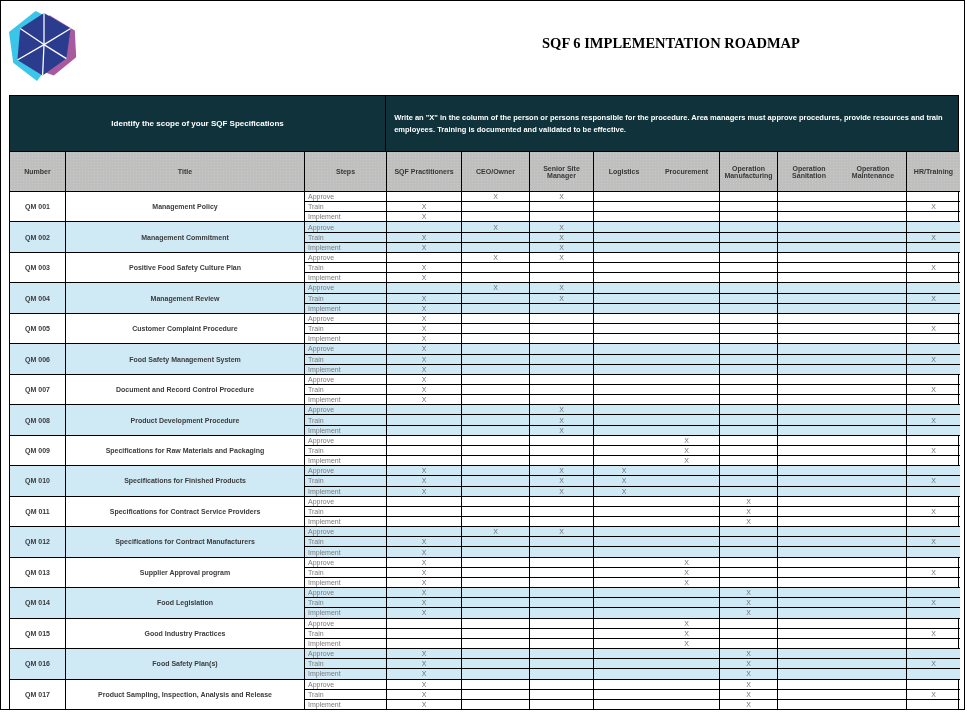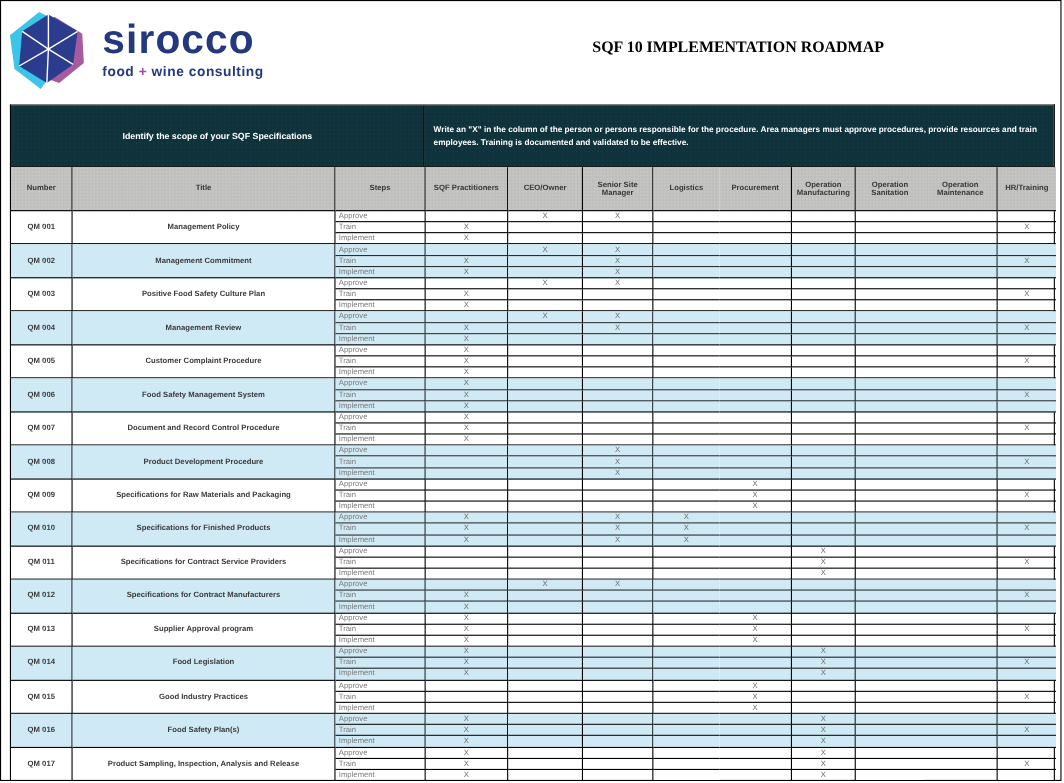--- a/index.html
+++ b/index.html
@@ -79,26 +79,22 @@
         <polygon points="50,3 88,25 82,68 48,92 12,70 16,25" fill="#2b3c8f"></polygon>
         <g stroke="#ffffff" stroke-width="1.8">
           <line x1="50" y1="48" x2="50" y2="3"></line>
           <line x1="50" y1="48" x2="88" y2="25"></line>
           <line x1="50" y1="48" x2="82" y2="68"></line>
           <line x1="50" y1="48" x2="48" y2="92"></line>
           <line x1="50" y1="48" x2="12" y2="70"></line>
           <line x1="50" y1="48" x2="16" y2="25"></line>
         </g>
       </svg>
-      <div class="logo-text">
-        <div class="brand">sirocco</div>
-        <div class="tagline"><span>food </span><span class="plus">+</span><span> wine consulting</span></div>
-      </div>
     </div>
-    <div class="doc-title">SQF 10 IMPLEMENTATION ROADMAP</div>
+    <div class="doc-title">SQF 6 IMPLEMENTATION ROADMAP</div>
   </div>
 
   <div class="band">
     <div class="band-cell band-left">Identify the scope of your SQF Specifications</div>
     <div class="band-cell band-right">Write an "X" in the column of the person or persons responsible for the procedure. Area managers must approve procedures, provide resources and train employees. Training is documented and validated to be effective.</div>
   </div>
 
   <div class="grid">
       <div class="cell hcell" style="grid-area: 1 / 1;">Number</div>
       <div class="cell hcell" style="grid-area: 1 / 2;">Title</div>

